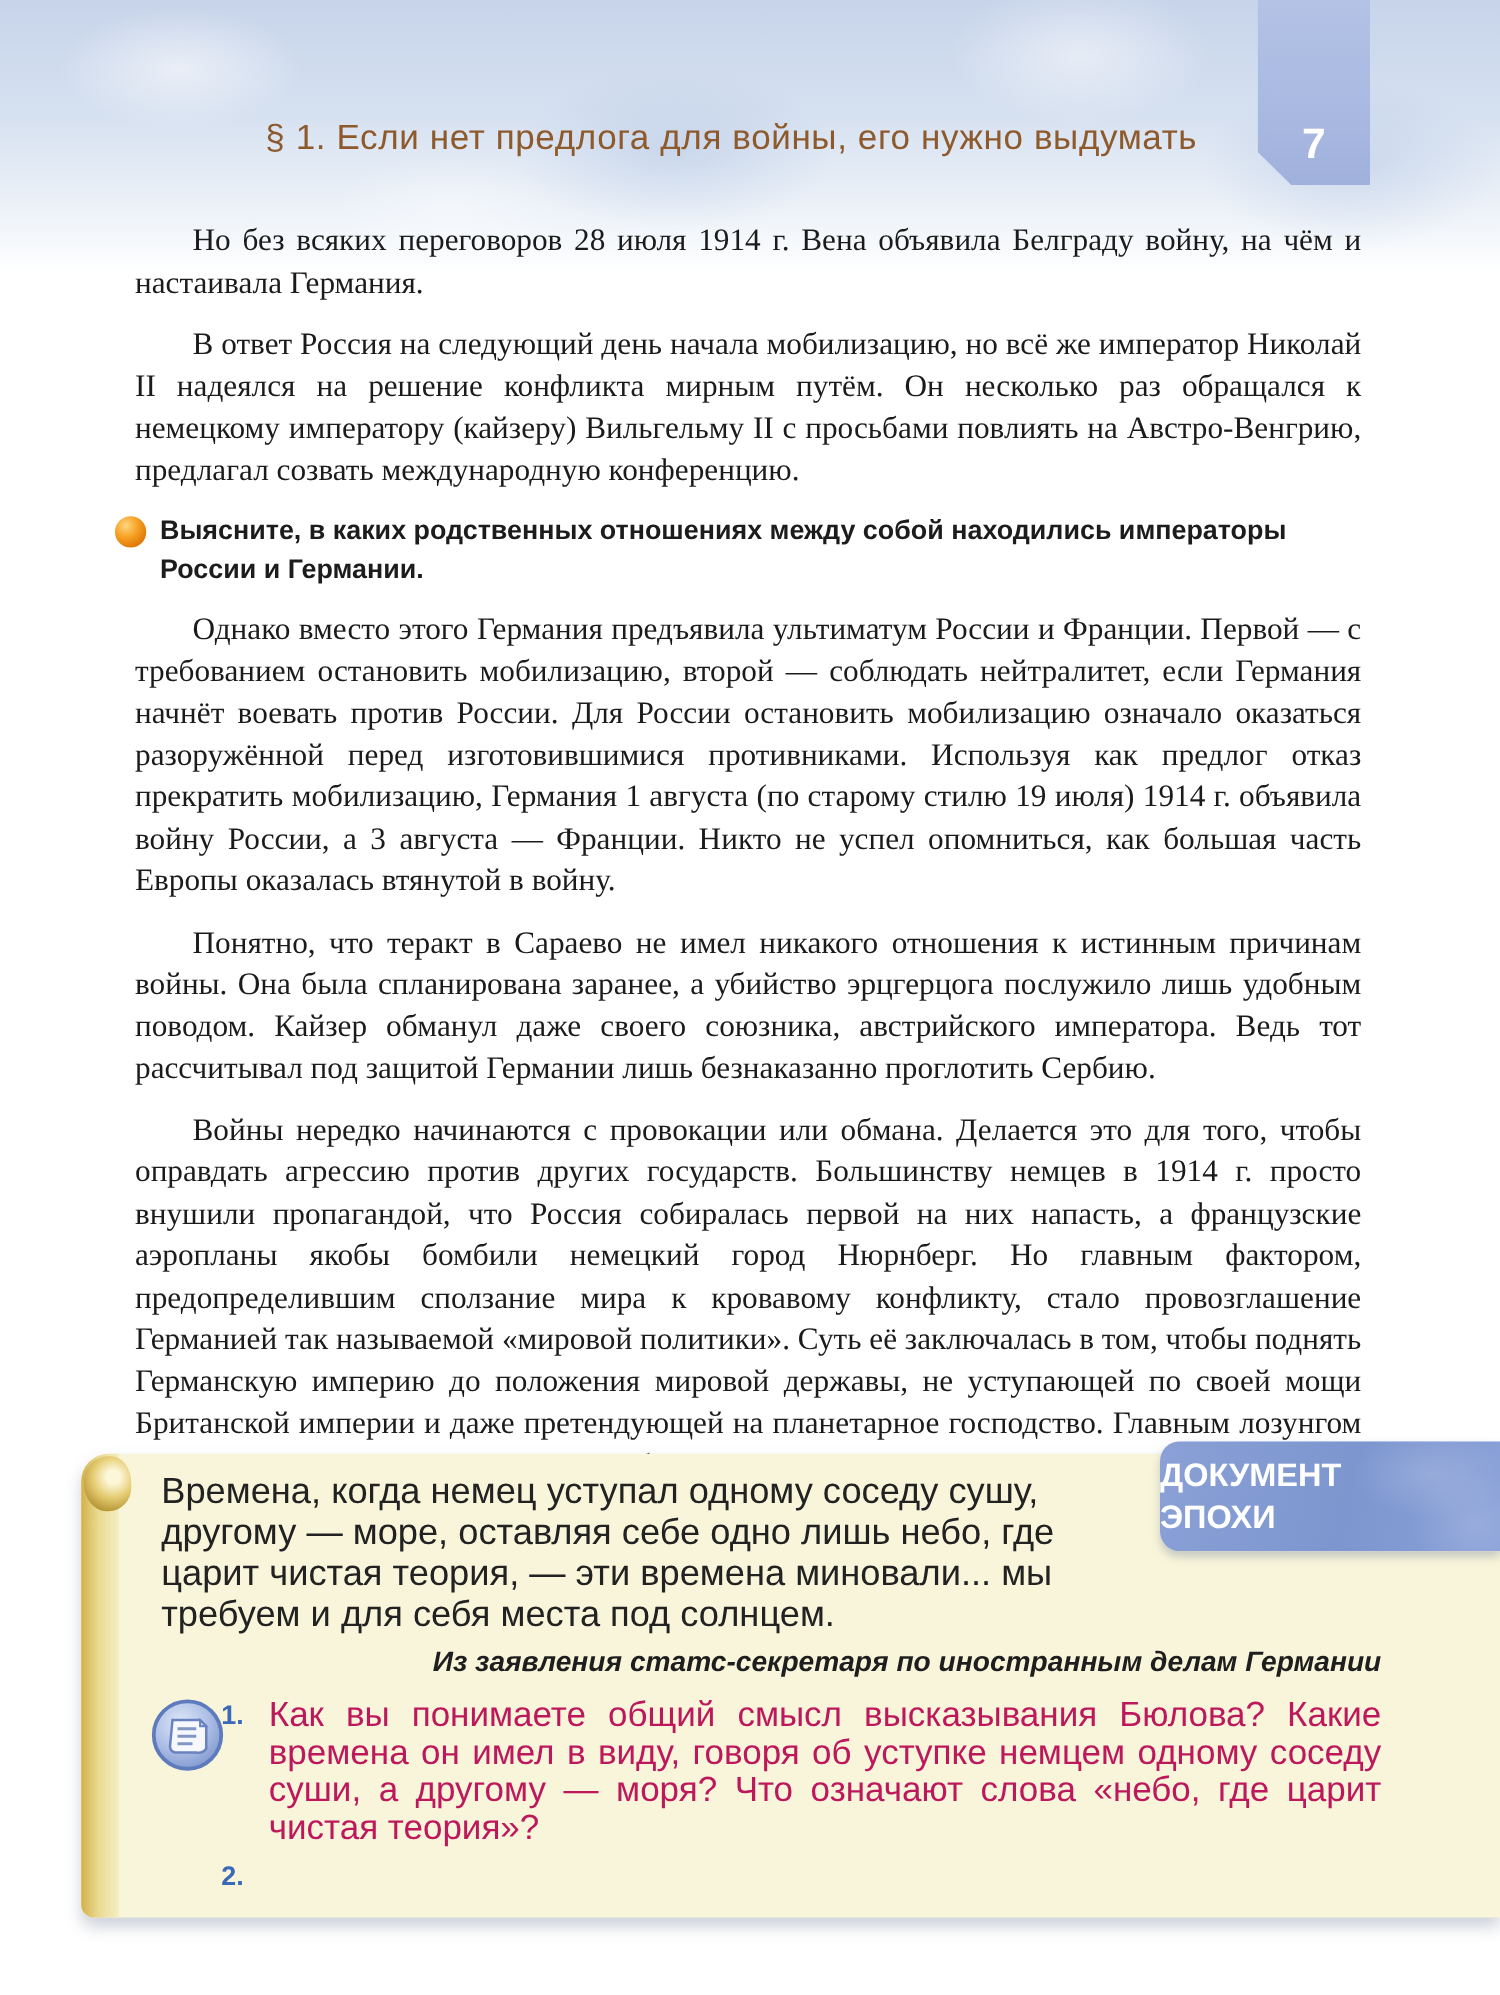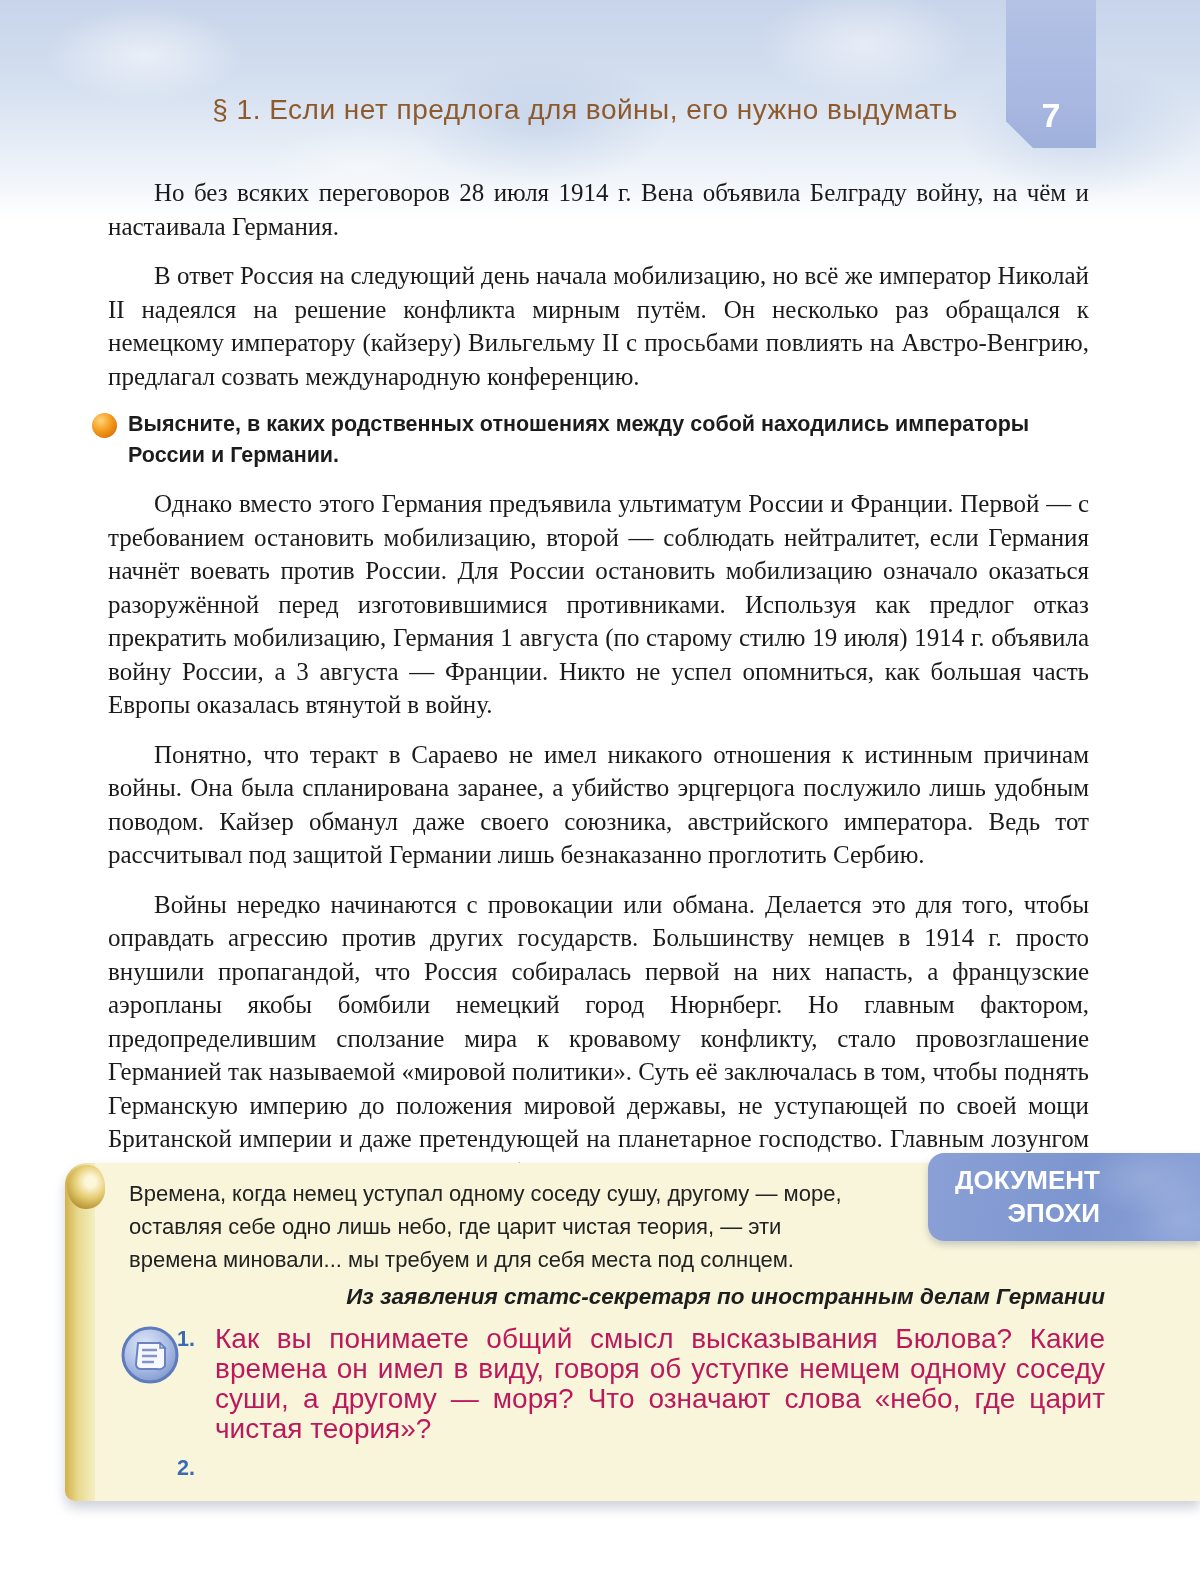--- a/index.html
+++ b/index.html
@@ -85,28 +85,28 @@
   .badge{
     position:absolute;top:-10px;right:0;width:272px;height:88px;
     box-sizing:border-box;
     background-image:
       radial-gradient(ellipse 90px 50px at 80% 30%, rgba(255,255,255,.16), rgba(255,255,255,0) 70%),
       radial-gradient(ellipse 70px 60px at 92% 75%, rgba(255,255,255,.14), rgba(255,255,255,0) 70%),
       linear-gradient(100deg,#8aa0d6 0%,#7d96cf 55%,#8aa1d8 100%);
     border-radius:16px 0 0 16px;
     color:#ffffff;
     font-family:"Liberation Sans",sans-serif;font-weight:bold;
-    font-size:26px;line-height:33px;text-align:right;
+    font-size:26px;line-height:33px;
     padding:11px 100px 0 0;
     box-shadow:0 4px 7px rgba(110,120,150,.35);
   }
   .badge-spacer{float:right;width:250px;height:76px;}
   .quote{
     margin:0;font-family:"Liberation Sans",sans-serif;
-    font-size:22px;line-height:33px;color:#222222;
+    font-size:29px;line-height:33px;color:#222222;
     text-align:left;
   }
   .attribution{
     margin:4px 0 0 0;
     font-family:"Liberation Sans",sans-serif;
     font-style:italic;font-weight:bold;
     font-size:22.5px;line-height:34px;color:#1e1e1e;
     text-align:right;clear:both;
   }
   .questions{

